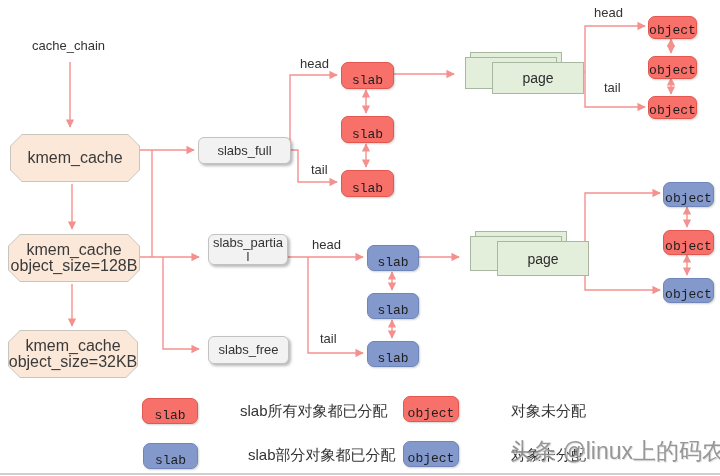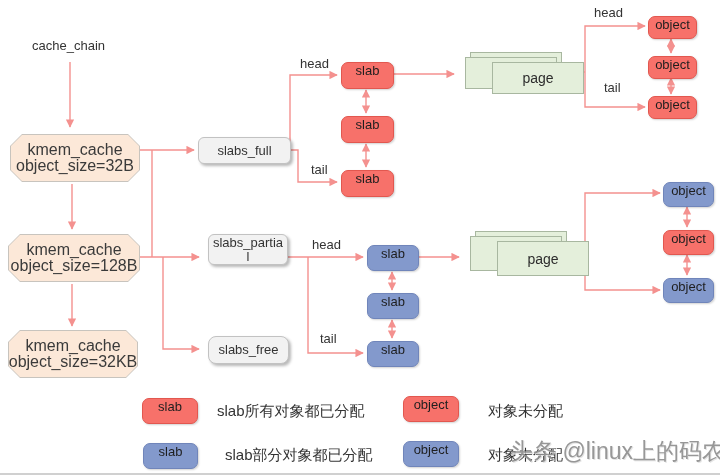--- a/index.html
+++ b/index.html
@@ -14,29 +14,29 @@
   .kmem::before{content:"";position:absolute;inset:0;background:var(--peach-border,#c8c4be);
     clip-path:polygon(12px 0,calc(100% - 12px) 0,100% 12px,100% calc(100% - 12px),calc(100% - 12px) 100%,12px 100%,0 calc(100% - 12px),0 12px);}
   .kmem::after{content:"";position:absolute;inset:1px;background:var(--peach-fill,#fce8d8);
     clip-path:polygon(11px 0,calc(100% - 11px) 0,100% 11px,100% calc(100% - 11px),calc(100% - 11px) 100%,11px 100%,0 calc(100% - 11px),0 11px);}
   .kmem-text{position:relative;z-index:1;text-align:center;font-size:16px;line-height:16px;color:#3a3a3a;}
   
   .gbox{position:absolute;z-index:2;background:var(--gray-fill,#f2f2f2);border:1px solid var(--gray-border,#c2c2c2);
     border-radius:6px;box-shadow:2px 2px 3px rgba(0,0,0,.28);display:flex;align-items:center;justify-content:center;
     font-size:13px;line-height:14px;color:#333;text-align:center;padding:1px 3px;box-sizing:border-box;word-break:break-all;}
   
-  .rbox,.bbox{position:absolute;z-index:2;border-radius:7px;display:flex;align-items:flex-start;justify-content:center;
-    font-size:13px;color:#1e1e1e;box-shadow:1px 1px 2px rgba(0,0,0,.18);}
+  .rbox,.bbox{position:absolute;z-index:2;border-radius:7px;display:flex;align-items:flex-end;justify-content:center;
+    font-size:13px;color:#1e1e1e;box-shadow:1px 1px 2px rgba(0,0,0,.18);font-family:Liberation Mono, monospace;}
   .rbox{background:var(--red-fill,#f7716a);border:1px solid var(--red-border,#e2574f);}
   .bbox{background:var(--blue-fill,#8399cc);border:1px solid var(--blue-border,#7085ba);}
   
   .pstack{position:absolute;z-index:2;}
   .player{position:absolute;width:90px;height:30px;background:var(--green-fill,#e4efdb);border:1px solid var(--green-border,#a8b7a0);}
   .pstack .front{display:flex;align-items:center;justify-content:center;font-size:14px;color:#2d2d2d;margin-left:32px;}
-  .legend-desc{position:absolute;z-index:3;font-size:15px;color:#333;white-space:nowrap;}
+  .legend-desc{position:absolute;z-index:3;font-size:15px;color:#333;white-space:nowrap;margin-left:23px;}
   .watermark{position:absolute;z-index:4;font-size:23px;color:var(--watermark,#8f8f8f);
     text-shadow:1px 1px 0 #e2e2e2;white-space:nowrap;opacity:.92;}
   .divider{position:absolute;left:0;top:473px;width:720px;height:2px;background:var(--divider,#d0d0d0);z-index:2;}
 </style>
 </head>
 <body>
 
 <div id="canvas">
 
   <svg class="wires" width="720" height="476" viewBox="0 0 720 476">
@@ -72,21 +72,20 @@
     <path d="M585,245 V290 H660" marker-end="url(#arr)"></path>
     <path d="M687,207 V227" marker-start="url(#arr)" marker-end="url(#arr)"></path>
     <path d="M687,255 V275" marker-start="url(#arr)" marker-end="url(#arr)"></path>
   </svg>
 
   <div class="lbl" style="left:32px;top:38px;">cache_chain</div>
 
   <div class="kmem" style="left:10px;top:134px;width:130px;height:48px;">
     <div class="kmem-text">
       <div>kmem_cache</div>
-      <div>object_size=32B</div>
     </div>
   </div>
   <div class="kmem" style="left:8px;top:234px;width:132px;height:48px;">
     <div class="kmem-text">
       <div>kmem_cache</div>
       <div>object_size=128B</div>
     </div>
   </div>
   <div class="kmem" style="left:8px;top:330px;width:130px;height:48px;">
     <div class="kmem-text">
@@ -94,21 +93,21 @@
       <div>object_size=32KB</div>
     </div>
   </div>
 
   <div class="gbox" style="left:198px;top:137px;width:93px;height:27px;">
     <span>slabs_full</span>
   </div>
   <div class="gbox" style="left:208px;top:234px;width:80px;height:31px;">
     <span>slabs_partial</span>
   </div>
-  <div class="gbox" style="left:208px;top:336px;width:81px;height:28px;border-radius:8px;">
+  <div class="gbox" style="left:208px;top:336px;width:81px;height:28px;">
     <span>slabs_free</span>
   </div>
 
   <div class="lbl" style="left:300px;top:56px;">head</div>
   <div class="lbl" style="left:311px;top:162px;">tail</div>
   <div class="rbox" style="left:341px;top:62px;width:51px;height:25px;">
     <span>slab</span>
   </div>
   <div class="rbox" style="left:341px;top:116px;width:51px;height:25px;">
     <span>slab</span>

